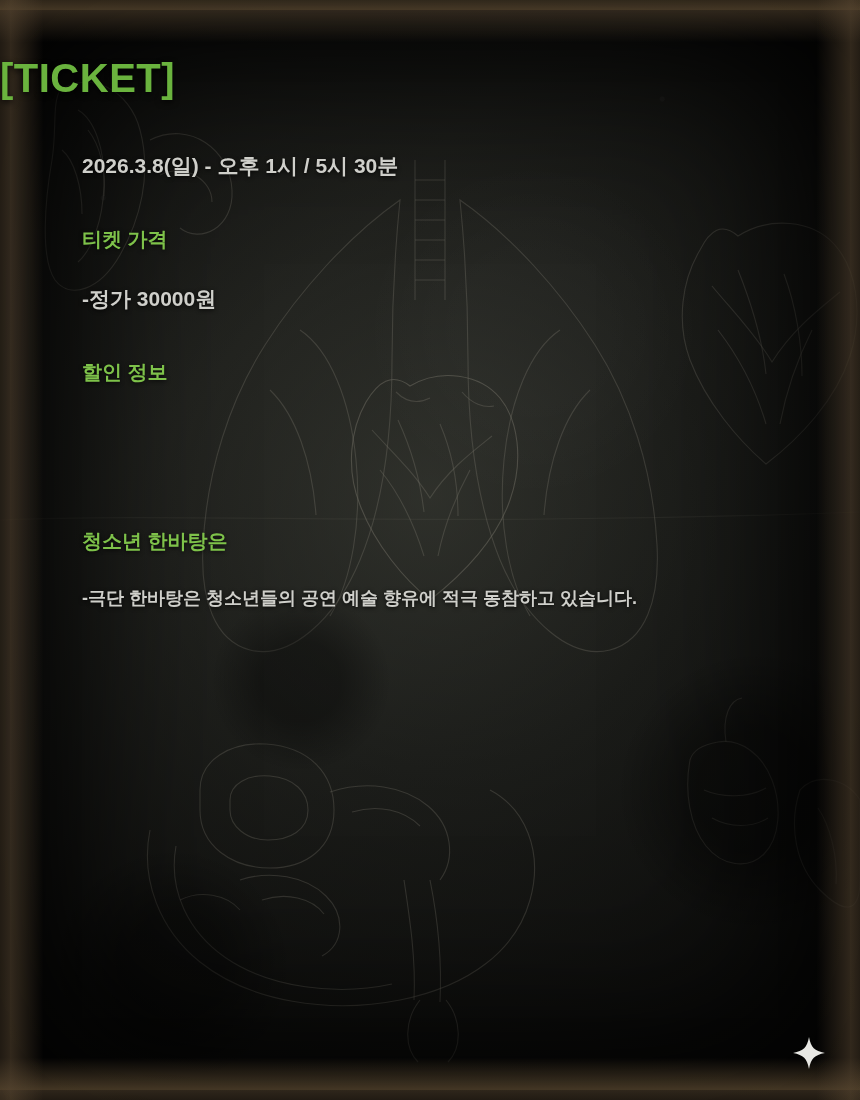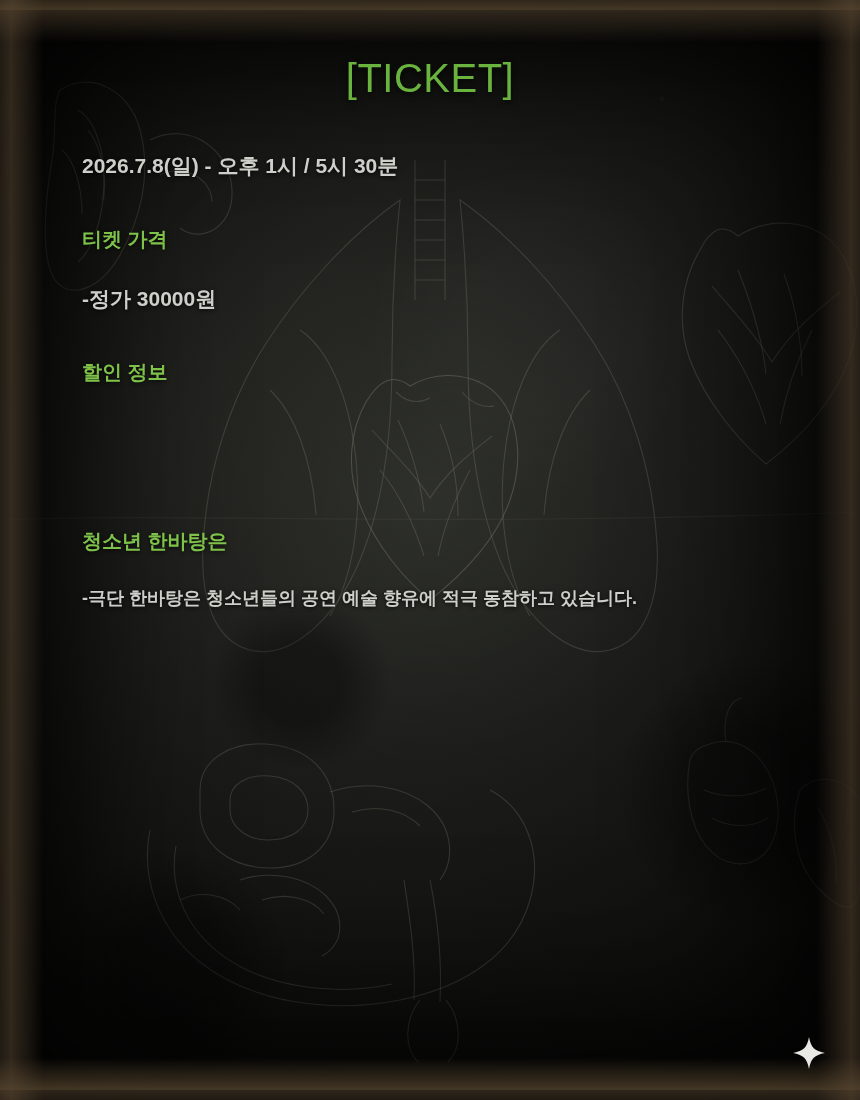--- a/index.html
+++ b/index.html
@@ -58,24 +58,23 @@
   .content {
     position: absolute;
     inset: 0;
     padding: 0;
   }
   .title {
     position: absolute;
     top: 56px;
     left: 0;
     width: 100%;
-    text-align: center;
     color: #6ab33e;
     font-size: 40px;
-    font-weight: normal;
+    font-weight: bold;
     letter-spacing: 0.5px;
     text-shadow: 0 2px 6px rgba(0,0,0,0.8);
   }
   .body {
     position: absolute;
     top: 150px;
     left: 82px;
     width: 700px;
   }
   .section-head {
@@ -183,21 +182,21 @@
   <div class="vignette"></div>
   <div class="edge"></div>
 
   <div class="content">
 
     <div class="title">[TICKET]</div>
 
     <div class="body">
 
       <div>
-        <div class="line">2026.7.8(일) - 오후 1시 / 5시 30분</div>
+        <div class="line">2026.3.8(일) - 오후 1시 / 5시 30분</div>
       </div>
 
       <div class="gap-lg"></div>
 
       <div>
         <div class="section-head">티켓 가격</div>
         <div class="line">-정가 30000원</div>
       </div>
 
       <div class="gap-lg"></div>

